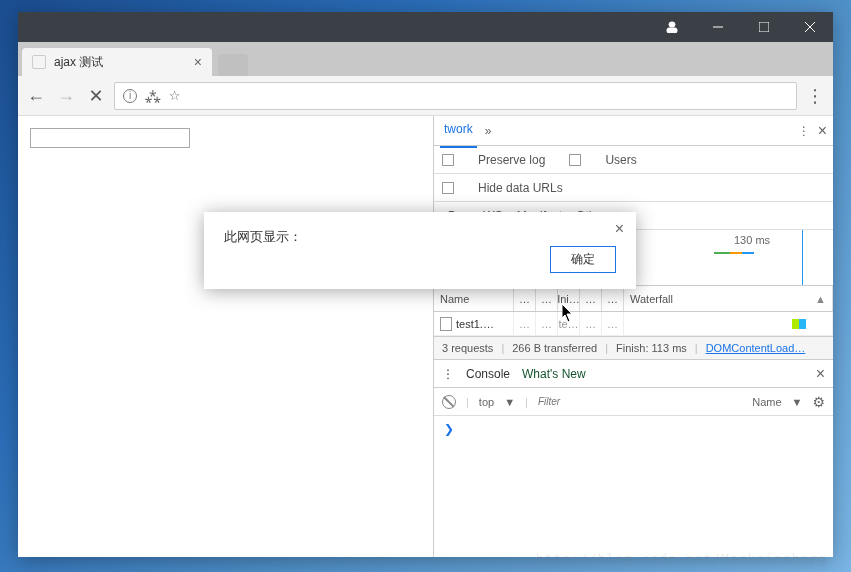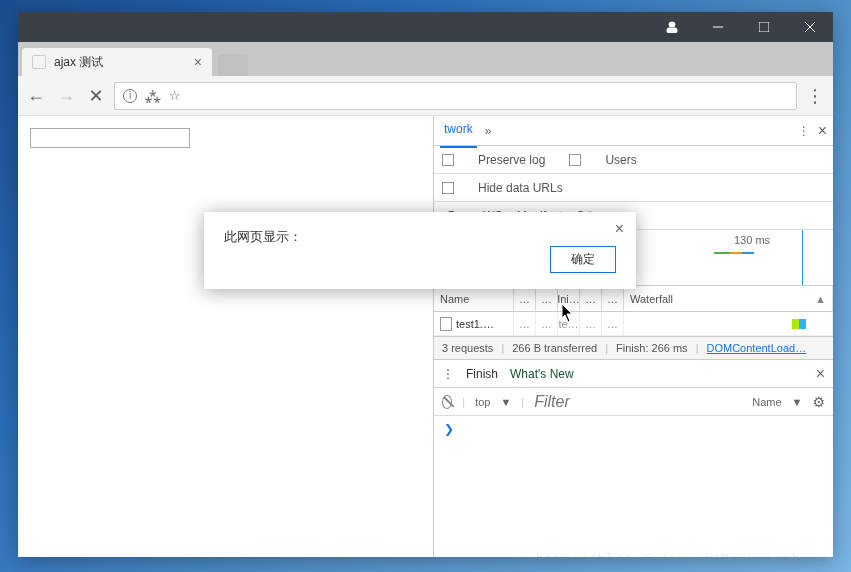--- a/index.html
+++ b/index.html
@@ -48,21 +48,21 @@
 .dt-table-row .c1 { width: 22px; justify-content: center; color: #999; }
 .dt-table-row .wf { flex: 1; }
 .file-icon { width: 12px; height: 14px; border: 1px solid #999; margin-right: 4px; position: relative; }
 .bar-wf { width: 14px; height: 10px; background: linear-gradient(90deg, #aeea00 50%, #29b6f6 50%); margin-left: auto; margin-right: 20px; }
 .dt-status { height: 24px; background: #f5f5f5; border-top: 1px solid #ccc; border-bottom: 1px solid #ccc; display: flex; align-items: center; padding: 0 8px; font-size: 11px; color: #555; gap: 4px; }
 .dt-status .link { color: #1a73e8; text-decoration: underline; }
 .dt-status .sep { color: #bbb; margin: 0 4px; }
 .dt-drawer-tabs { height: 28px; border-bottom: 1px solid #ccc; display: flex; align-items: center; padding: 0 8px; gap: 12px; }
 .dt-drawer-tabs .x { margin-left: auto; color: #666; font-size: 16px; }
 .dt-console-bar { height: 28px; border-bottom: 1px solid #ddd; display: flex; align-items: center; padding: 0 8px; gap: 10px; color: #666; font-size: 11px; }
-.dt-console-bar .filter { flex: 1; border: none; font-size: 16px; font-style: italic; color: #999; outline: none; }
+.dt-console-bar .filter { flex: 1; border: none; font-size: 10px; font-style: italic; color: #999; outline: none; }
 .dt-console-bar .no-icon { width: 14px; height: 14px; border: 1.5px solid #888; border-radius: 50%; position: relative; }
 .dt-console-bar .no-icon::after { content: ""; position: absolute; width: 14px; height: 1.5px; background: #888; transform: rotate(45deg); top: 5px; left: -1px; }
 .dt-console-bar .gear { color: #666; font-size: 14px; }
 .dt-console-body { flex: 1; padding: 6px 10px; color: #1a73e8; font-family: Consolas, monospace; font-size: 12px; }
 .dialog { position: absolute; left: 186px; top: 96px; width: 432px; background: #fff; box-shadow: 0 2px 18px rgba(0,0,0,.35); padding: 16px 20px; font-size: 13px; }
 .dialog .title { color: #333; }
 .dialog .msg { color: #333; margin-bottom: 24px; }
 .dialog .close { position: absolute; top: 8px; right: 12px; color: #666; font-size: 16px; }
 .dialog .btns { display: flex; justify-content: flex-end; }
 .dialog .ok { border: 1px solid #1a73e8; background: #fff; color: #333; padding: 4px 20px; font-size: 12px; position: relative; text-align: right; }
@@ -180,28 +180,28 @@
         <div class="wf">
             <span class="bar-wf"></span>
           </div>
       </div>
 
       <div class="dt-status">
         <span>3 requests</span>
           <span class="sep">|</span>
         <span>266 B transferred</span>
           <span class="sep">|</span>
-        <span>Finish: 266 ms</span>
+        <span>Finish: 113 ms</span>
           <span class="sep">|</span>
         <span class="link">DOMContentLoad…</span>
       </div>
 
       <div class="dt-drawer-tabs">
         <span>⋮</span>
-        <span>Finish</span>
+        <span>Console</span>
         <span style="color:#14532d">What's New</span>
         <span class="x">×</span>
       </div>
 
       <div class="dt-console-bar">
         <span class="no-icon"></span>
         <span style="color:#ccc">|</span>
         <span>top</span>
         <span>▼</span>
         <span style="color:#ccc">|</span>

